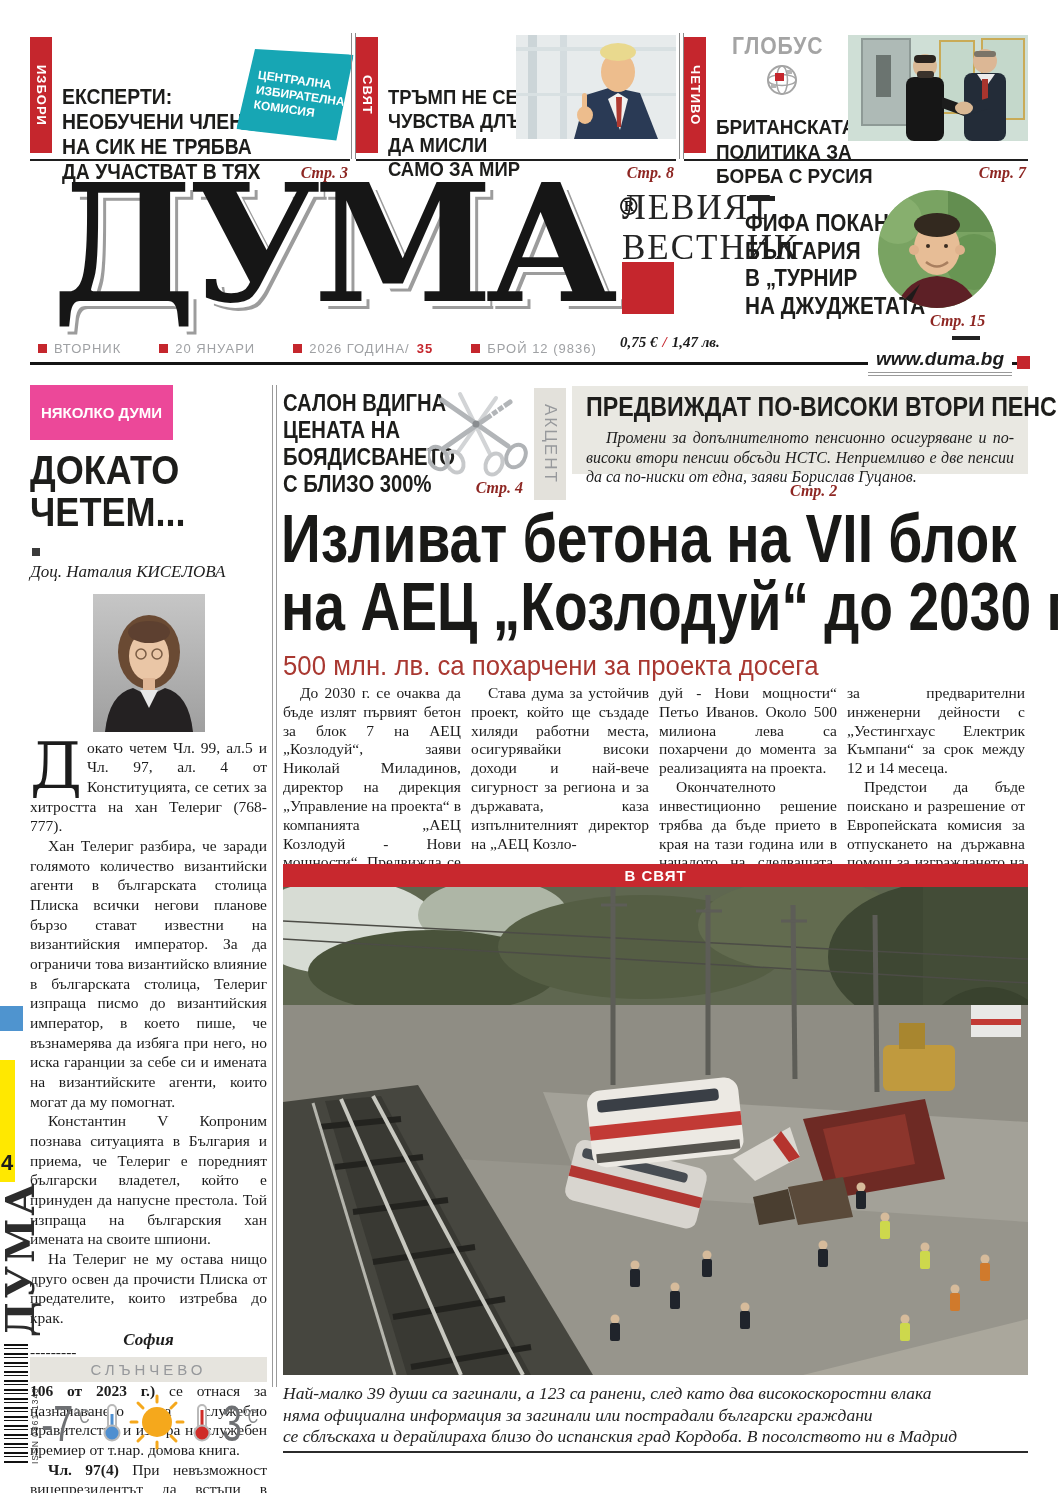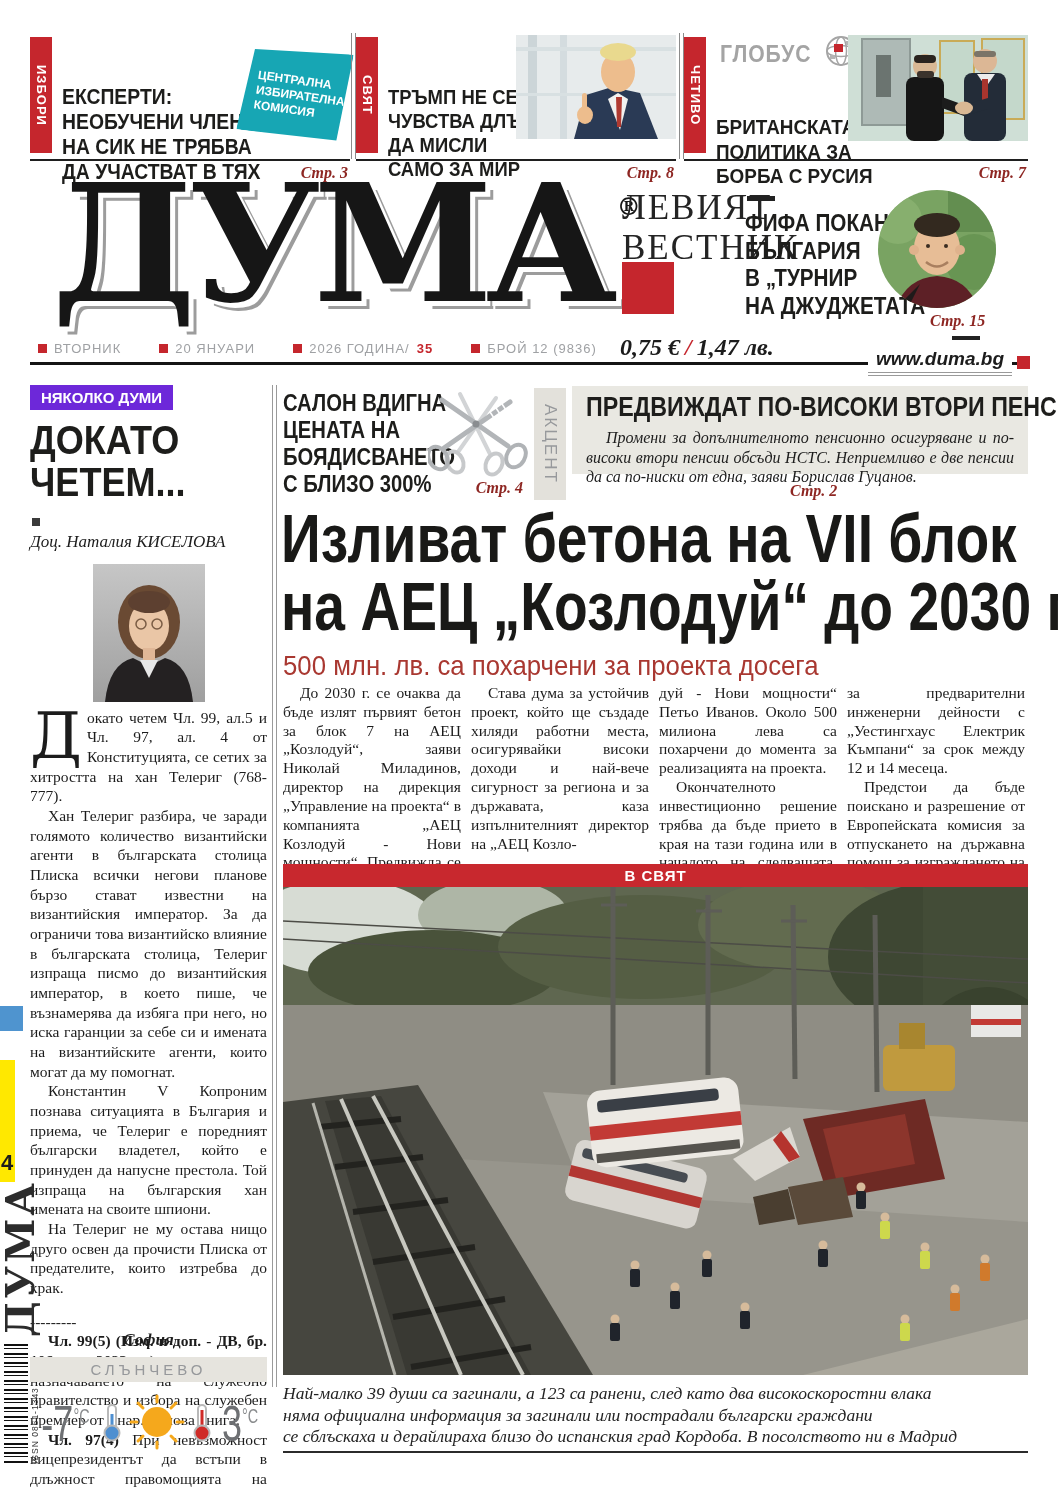--- a/index.html
+++ b/index.html
@@ -17,52 +17,52 @@
        color:#fff;font-family:"Liberation Sans",sans-serif;font-weight:700;font-size:13px;
        letter-spacing:1px;writing-mode:vertical-rl;text-align:center;line-height:22px;}
   .t-title{position:absolute;left:32px;top:8px;font-family:"Liberation Sans",sans-serif;
            font-weight:700;font-size:21.5px;line-height:1.17;color:#1d1d1b;margin-top:44px;}
   .vline{position:absolute;top:33px;height:126px;width:3px;
          border-left:1px solid #8b8b8b;border-right:1px solid #8b8b8b;}
   .cik{position:absolute;right:2px;top:14px;width:106px;height:90px;background:#17a6b4;
        transform:rotate(8deg);color:#fff;font-family:"Liberation Sans",sans-serif;
        font-weight:700;font-size:12px;line-height:1.25;padding:26px 0 0 14px;box-sizing:border-box;
        clip-path:polygon(7% 9%,100% 0%,95% 97%,0% 100%);}
-  .globus{position:absolute;left:36px;top:0;display:flex;align-items:center;gap:2px;
+  .globus{position:absolute;left:48px;top:0;display:flex;align-items:center;gap:2px;
           color:#a4a4a4;font-family:"Liberation Sans",sans-serif;font-weight:700;
-          font-size:23px;letter-spacing:1px;}
+          font-size:23px;letter-spacing:1px;flex-direction:column;}
   
   .logo{position:absolute;left:52px;top:170px;font-family:"DejaVu Serif",serif;font-weight:700;
         font-size:162px;line-height:.92;letter-spacing:-7px;color:#161616;
         text-shadow:5px 5px 0 #ffffff,8px 8px 0 #9c9c9c;}
   .logo sup{font-size:24px;letter-spacing:0;vertical-align:86px;text-shadow:none;margin-left:6px;}
   .tagline{position:absolute;left:622px;top:188px;font-size:35px;line-height:1.14;
            letter-spacing:2px;color:#242424;}
   .redsq{position:absolute;left:622px;top:262px;width:52px;height:52px;background:#c5262d;}
   .dash{position:absolute;height:5px;background:#222;}
   .fifa-title{position:absolute;left:745px;top:210px;font-family:"Liberation Sans",sans-serif;
               font-weight:700;font-size:23px;line-height:1.2;color:#1d1d1b;}
   .fifa-photo{position:absolute;left:878px;top:190px;width:118px;height:118px;border-radius:50%;
               overflow:hidden;}
-  .price{position:absolute;left:620px;top:334px;font-size:24px;font-weight:700;font-style:italic;}
+  .price{position:absolute;left:620px;top:334px;font-size:15px;font-weight:700;font-style:italic;}
   .price .sep{color:#c5262d;margin:0 5px;}
   .rule-thick{position:absolute;left:30px;top:362px;width:998px;height:3px;background:#141414;}
   .website{position:absolute;right:46px;top:348px;background:#fff;padding:0 8px 2px 8px;
            font-family:"Liberation Sans",sans-serif;font-weight:700;font-style:italic;
            font-size:19px;border-bottom:4px double #9a9a9a;}
   .website-sq{position:absolute;right:28px;top:356px;width:13px;height:13px;background:#c5262d;}
   .dateline{position:absolute;left:38px;top:341px;display:flex;gap:38px;
             font-family:"Liberation Sans",sans-serif;font-size:13px;letter-spacing:1px;
             color:#9fa1a4;}
   .dateline .it{display:flex;align-items:center;gap:7px;}
   .dl-sq{width:9px;height:9px;background:#c5262d;display:inline-block;}
   .dateline .red{color:#c5262d;font-weight:700;}
   
   .leftcol{position:absolute;left:30px;top:385px;width:237px;}
-  .badge{display:inline-block;background:#6d28d9;color:#fff;padding:4px 11px;
+  .badge{display:inline-block;background:#ec4899;color:#fff;padding:19px 11px;
          font-family:"Liberation Sans",sans-serif;font-weight:700;font-size:15px;}
   .op-title{margin-top:10px;font-family:"Liberation Sans",sans-serif;font-weight:700;
             font-size:41px;line-height:1.02;color:#1d1d1b;}
   .op-bullet{width:8px;height:8px;background:#3a3a3a;margin:14px 0 6px 2px;}
   .op-byline{font-style:italic;font-size:17px;}
   .op-photo{width:112px;height:138px;margin:12px auto 6px auto;}
   .op-body{font-size:15.5px;line-height:1.27;text-align:justify;}
   .op-body p{margin:0;text-indent:18px;}
   .op-body p.flush{text-indent:0;}
   .drop{float:left;font-family:"DejaVu Serif",serif;font-size:64px;line-height:52px;

